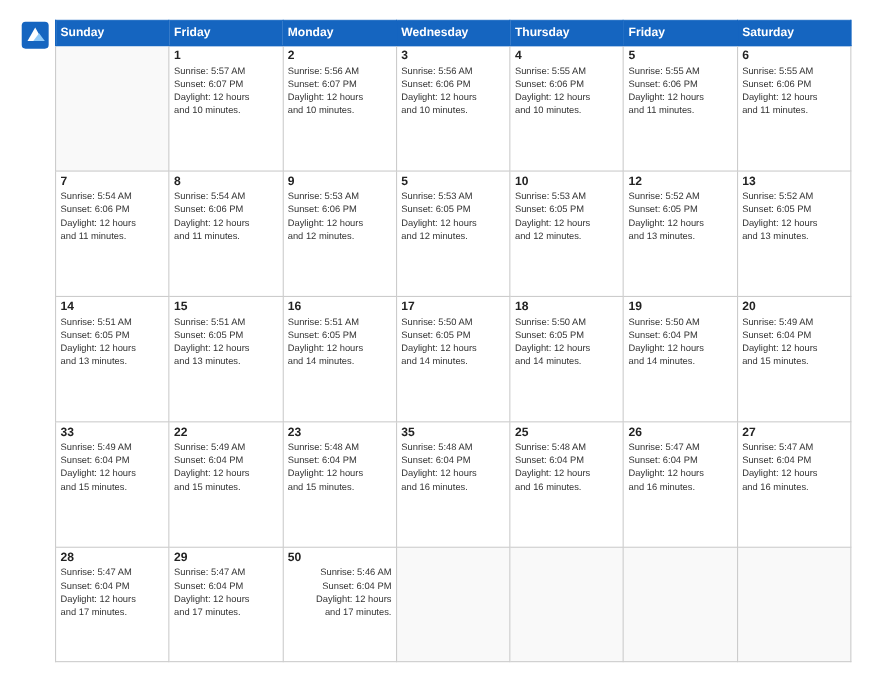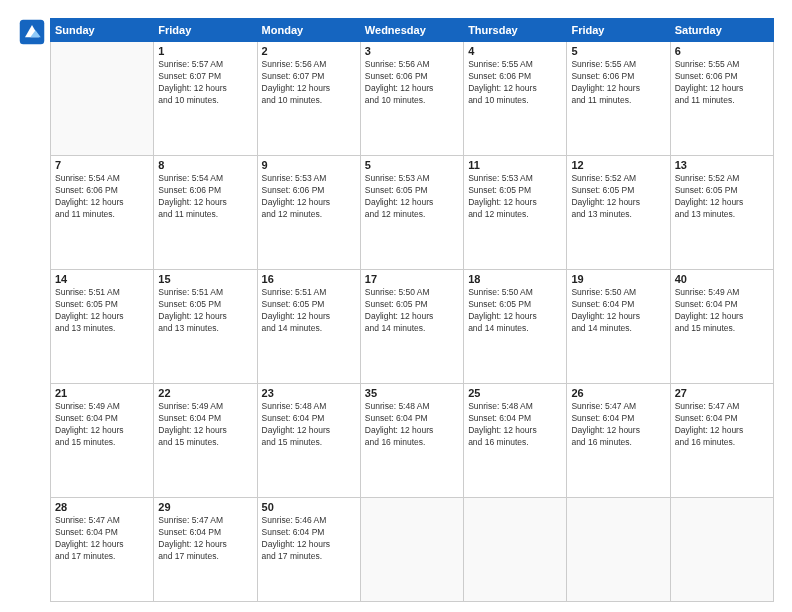--- a/index.html
+++ b/index.html
@@ -196,21 +196,21 @@
 and 12 minutes.</div>
           </td>
           <td>
             <span class="day-num">5</span>
             <div class="day-info" style="white-space: pre-line;">Sunrise: 5:53 AM
 Sunset: 6:05 PM
 Daylight: 12 hours
 and 12 minutes.</div>
           </td>
           <td>
-            <span class="day-num">11</span>
+            <span class="day-num">10</span>
             <div class="day-info" style="white-space: pre-line;">Sunrise: 5:53 AM
 Sunset: 6:05 PM
 Daylight: 12 hours
 and 12 minutes.</div>
           </td>
           <td>
             <span class="day-num">12</span>
             <div class="day-info" style="white-space: pre-line;">Sunrise: 5:52 AM
 Sunset: 6:05 PM
 Daylight: 12 hours
@@ -261,30 +261,30 @@
 and 14 minutes.</div>
           </td>
           <td>
             <span class="day-num">19</span>
             <div class="day-info" style="white-space: pre-line;">Sunrise: 5:50 AM
 Sunset: 6:04 PM
 Daylight: 12 hours
 and 14 minutes.</div>
           </td>
           <td>
-            <span class="day-num">40</span>
+            <span class="day-num">20</span>
             <div class="day-info" style="white-space: pre-line;">Sunrise: 5:49 AM
 Sunset: 6:04 PM
 Daylight: 12 hours
 and 15 minutes.</div>
           </td>
         </tr>
         <tr>
           <td>
-            <span class="day-num">21</span>
+            <span class="day-num">33</span>
             <div class="day-info" style="white-space: pre-line;">Sunrise: 5:49 AM
 Sunset: 6:04 PM
 Daylight: 12 hours
 and 15 minutes.</div>
           </td>
           <td>
             <span class="day-num">22</span>
             <div class="day-info" style="white-space: pre-line;">Sunrise: 5:49 AM
 Sunset: 6:04 PM
 Daylight: 12 hours
@@ -336,21 +336,21 @@
           </td>
           <td>
             <span class="day-num">29</span>
             <div class="day-info" style="white-space: pre-line;">Sunrise: 5:47 AM
 Sunset: 6:04 PM
 Daylight: 12 hours
 and 17 minutes.</div>
           </td>
           <td>
             <span class="day-num">50</span>
-            <div class="day-info" style="white-space: pre-line;">Sunrise: 5:46 AM
+            <div class="day-info" style="white-space: pre-line; text-align: right;">Sunrise: 5:46 AM
 Sunset: 6:04 PM
 Daylight: 12 hours
 and 17 minutes.</div>
           </td>
           <td class="empty-cell"></td>
           <td class="empty-cell"></td>
           <td class="empty-cell"></td>
           <td class="empty-cell"></td>
         </tr>
       </tbody>

